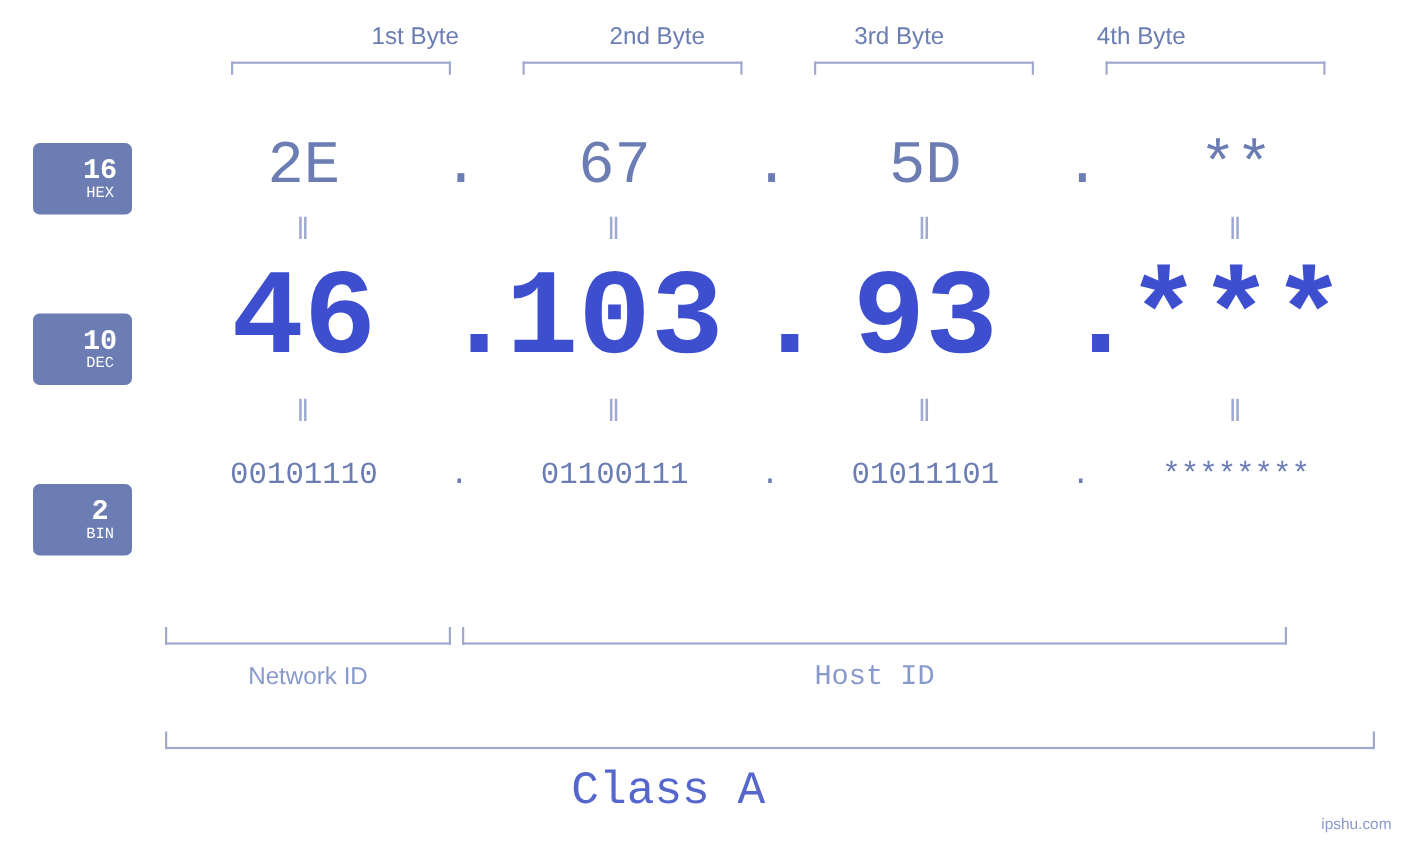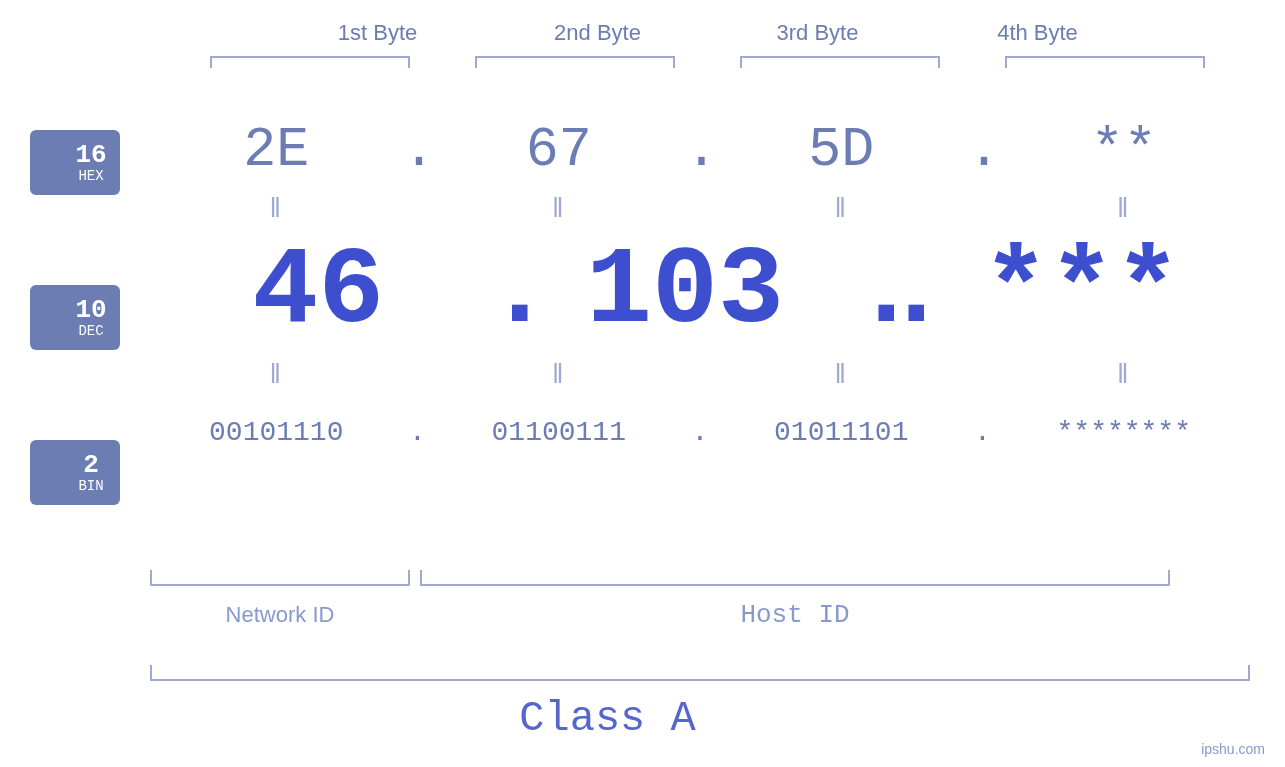--- a/index.html
+++ b/index.html
@@ -340,20 +340,21 @@
       <span class="eq-cell equals-sign">‖</span>
       <span class="eq-spacer"></span>
       <span class="eq-cell equals-sign">‖</span>
     </div>
 
     <div class="row-wrapper dec-row" style="height:130px;">
       <span class="cell-value value-dec">46</span>
       <span class="sep-dec">.</span>
       <span class="cell-value value-dec">103</span>
       <span class="sep-dec">.</span>
+      <span class="cell-value value-dec">93</span>
       <span class="sep-dec">.</span>
       <span class="cell-value value-dec">***</span>
     </div>
 
     <div class="eq-wrapper">
       <span class="eq-cell equals-sign">‖</span>
       <span class="eq-spacer"></span>
       <span class="eq-cell equals-sign">‖</span>
       <span class="eq-spacer"></span>
       <span class="eq-cell equals-sign">‖</span>

